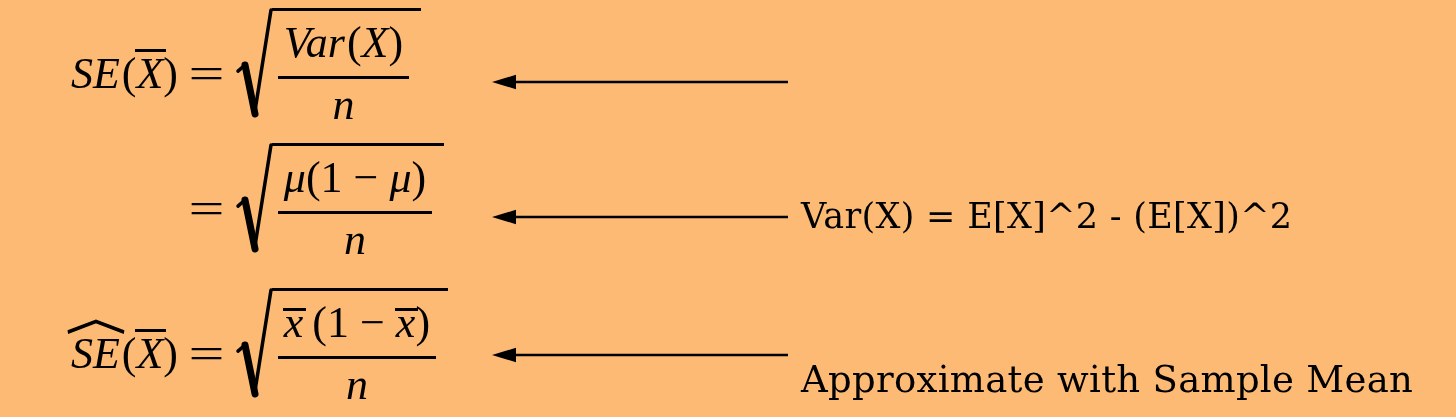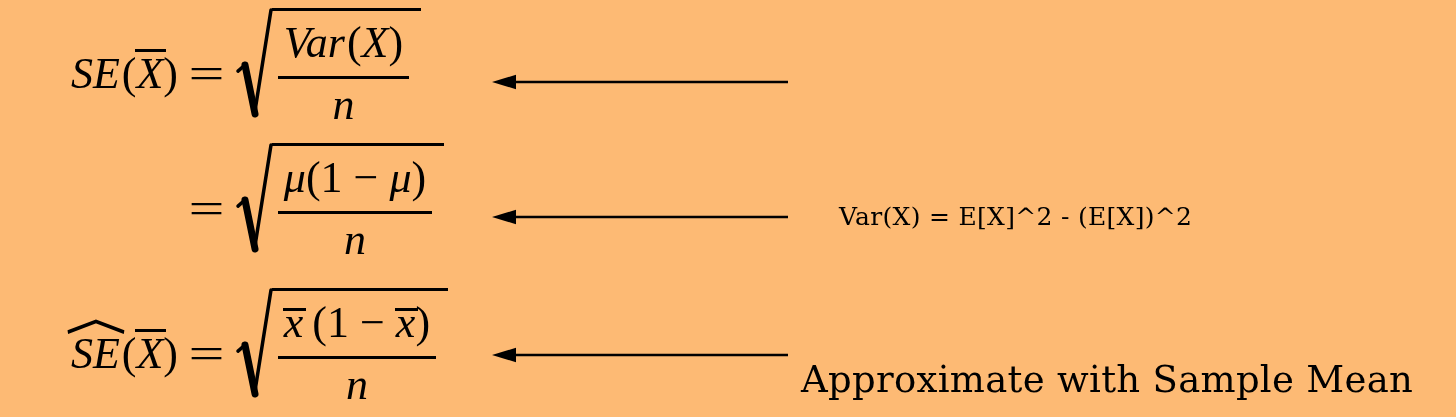--- a/index.html
+++ b/index.html
@@ -110,21 +110,21 @@
   .ann {
     position: absolute;
     left: 801px;
     transform: translateY(-50%);
     font-family: "DejaVu Serif", serif;
     white-space: nowrap;
     letter-spacing: 0.3px;
     color: #000;
   }
   #ann1 { top: 84px;  font-size: 37px; }
-  #ann2 { top: 216px; font-size: 25px; margin-left: 38px; }
+  #ann2 { top: 216px; font-size: 35px; }
   #ann3 { top: 355px; font-size: 37px; margin-top: 24px; }
 </style>
 </head>
 <body>
 
 <div class="canvas">
 
   <div class="eqrow" id="row1">
     <div class="lhs">
       <span class="it tok-func">SE</span>

